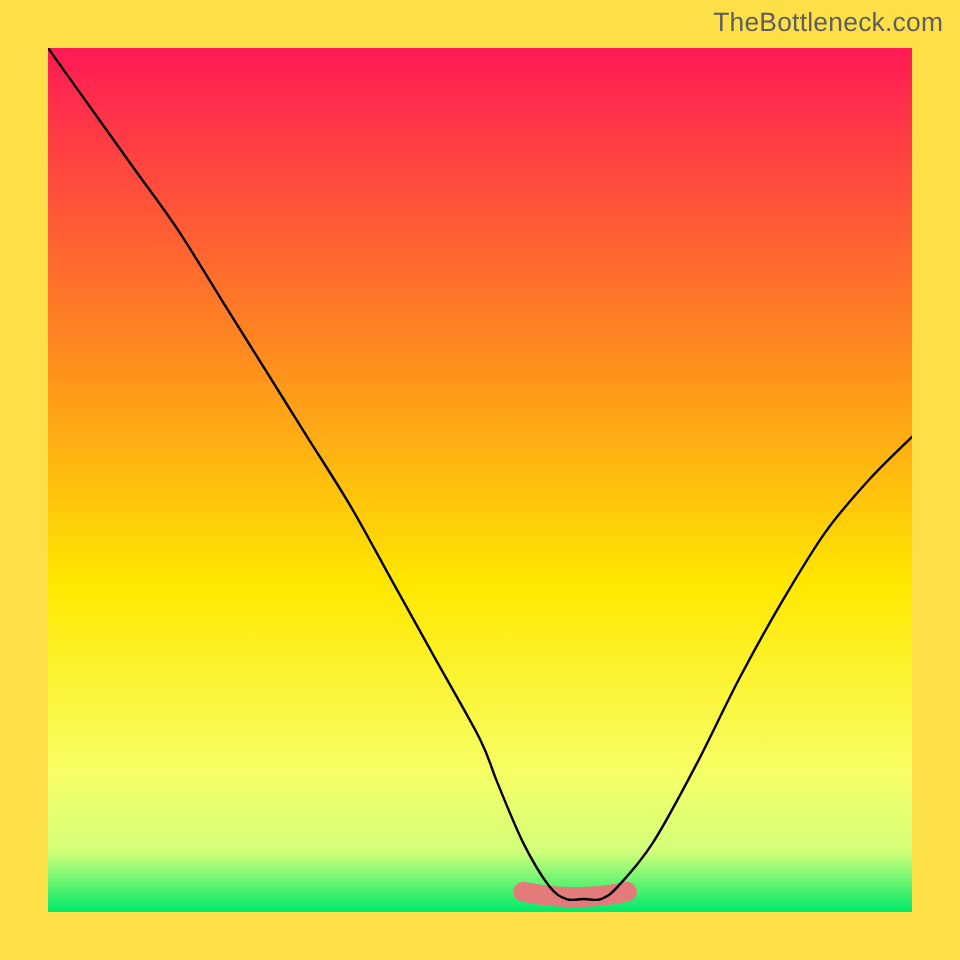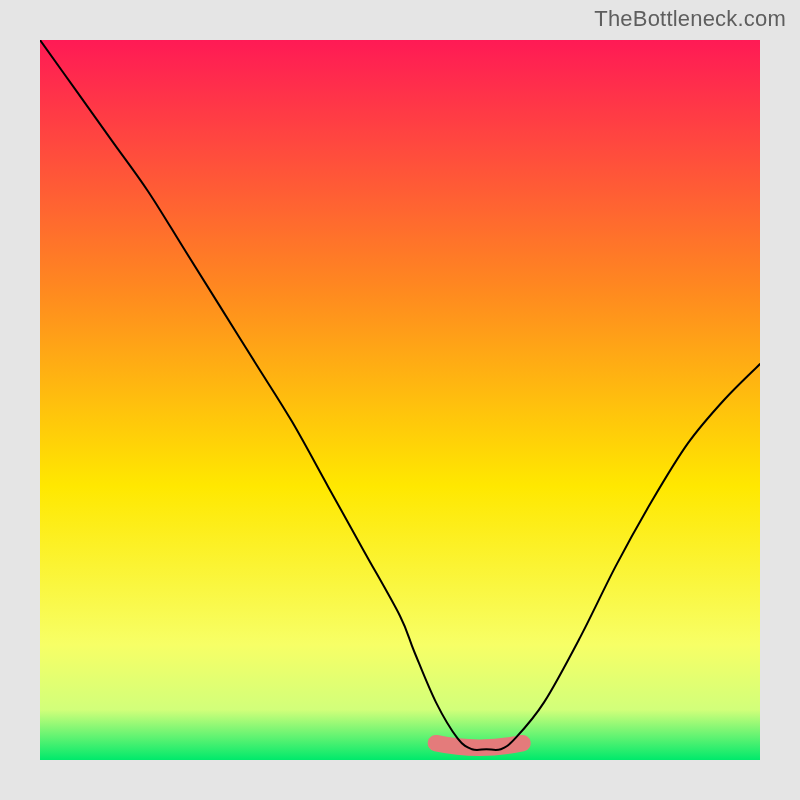--- a/index.html
+++ b/index.html
@@ -1,21 +1,21 @@
 <!DOCTYPE html>
 <html><head>
 <meta charset="utf-8">
 <style>
   * { margin: 0; padding: 0; box-sizing: border-box; }
   html, body { width: 800px; height: 800px; overflow: hidden; background: #000; }
   .stage {
     position: relative;
     width: 800px;
     height: 800px;
-    background: #e5e5e5;
+    background: #fde047;
   }
   .watermark {
     position: absolute;
     top: 6px;
     right: 14px;
     font-family: Arial, Helvetica, sans-serif;
     font-size: 22px;
     color: #5e5e5e;
     letter-spacing: 0.2px;
     font-weight: 500;

